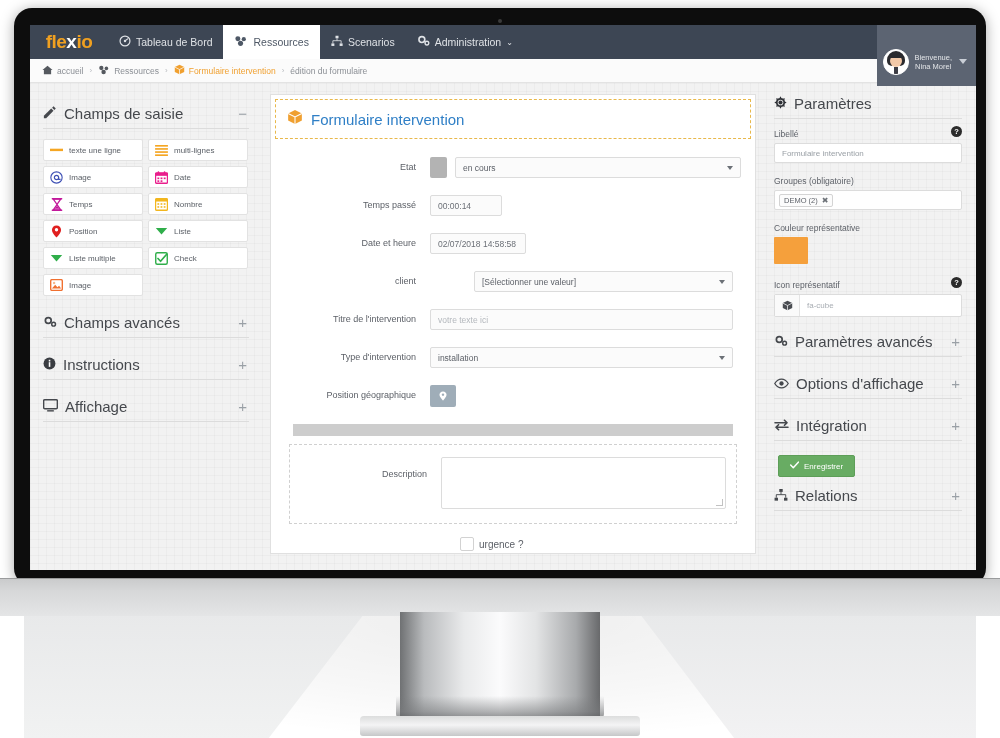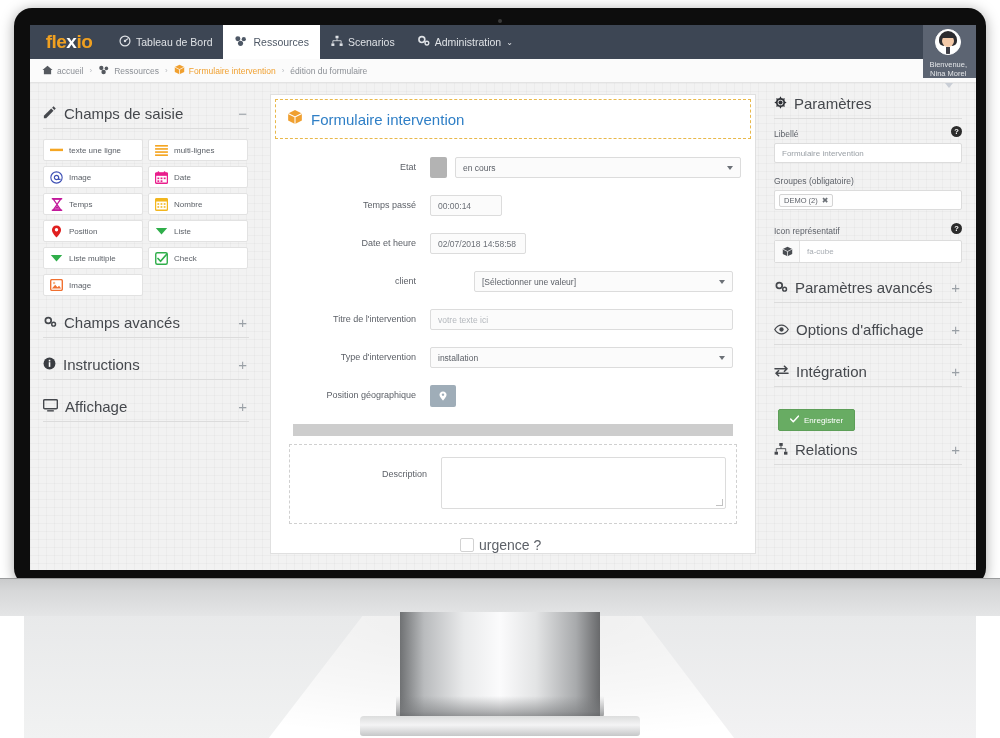--- a/index.html
+++ b/index.html
@@ -63,21 +63,21 @@
   
   .topbar{height:34px;background:#3d4654;display:flex;align-items:stretch;position:relative;text-align:center;}
   .logo{width:78px;display:flex;align-items:center;justify-content:center;
     font-size:19px;font-weight:700;letter-spacing:-.5px;color:#f0a020;}
   .logo .w{color:#ffffff;}
   .navtab{display:flex;align-items:center;gap:5px;padding:0 11px;color:#dfe2e6;
     font-size:10.5px;cursor:default;white-space:nowrap;}
   .navtab.active{background:#ffffff;color:#4e5866;}
   .navtab svg{flex:0 0 auto;}
   .user{position:absolute;right:0;top:0;height:49px;display:flex;align-items:center;gap:5px;
-    padding:4px 9px 0 6px;background:#5c6472;flex-direction:column;}
+    padding:12px 9px 0 6px;background:#5c6472;}
   .avatar{width:24px;height:24px;border-radius:50%;background:#ffffff;position:relative;overflow:hidden;
     border:1.5px solid #fff;flex:0 0 auto;}
   .av-hair{position:absolute;left:3px;top:1px;width:18px;height:15px;border-radius:9px 9px 5px 5px;background:#2b2b2f;}
   .av-face{position:absolute;left:6px;top:5px;width:12px;height:12px;border-radius:50%;background:#f3c9a8;}
   .av-fringe{position:absolute;left:5px;top:3px;width:14px;height:5px;border-radius:7px 7px 0 0;background:#2b2b2f;}
   .av-body{position:absolute;left:3px;bottom:0;width:18px;height:7px;border-radius:7px 7px 0 0;background:#ffffff;}
   .av-tie{position:absolute;left:10px;bottom:0;width:4px;height:7px;background:#3c3c44;}
   .user-txt{font-size:7.5px;line-height:9px;color:#e3e5e8;}
   .caret{width:0;height:0;border-left:4px solid transparent;border-right:4px solid transparent;
     border-top:5px solid #c9ced6;margin-left:2px;}
@@ -96,21 +96,21 @@
     background-size:8px 8px;}
   .col-left{width:232px;padding:22px 13px 0 13px;box-sizing:border-box;}
   .col-mid{flex:1;padding:11px 8px 0 8px;box-sizing:border-box;}
   .col-right{width:212px;padding:12px 14px 0 10px;box-sizing:border-box;}
 
   
   .ph{display:flex;align-items:center;justify-content:space-between;
     padding-bottom:6px;border-bottom:1px solid #dcdcdc;margin-bottom:10px;}
   .ph-l{display:flex;align-items:center;gap:7px;font-size:15px;color:#45484d;font-weight:400;}
   .ph-tog{color:#9aa0a6;font-size:15px;line-height:10px;cursor:pointer;padding:0 2px;}
-  .ph.sec{margin-top:18px;margin-bottom:12px;gap:7px;}
+  .ph.sec{margin-top:18px;margin-bottom:4px;gap:7px;}
 
   
   .chips{display:flex;flex-wrap:wrap;gap:5px;}
   .chip{width:100px;height:22px;background:#fff;border:1px solid #e2e2e2;border-radius:2px;
     display:flex;align-items:center;gap:6px;padding:0 6px;box-sizing:border-box;
     font-size:8px;color:#5a5f66;cursor:move;}
   .chip .ic{width:13px;height:13px;display:flex;align-items:center;justify-content:center;flex:0 0 13px;}
 
   
   .card{background:#fff;border:1px solid #e0e0e0;min-height:460px;box-sizing:border-box;}
@@ -133,21 +133,21 @@
   .geo-btn{width:26px;height:22px;background:#9fadb8;border-radius:2px;display:flex;
     align-items:center;justify-content:center;cursor:pointer;}
   .divider-bar{height:12px;background:#cdcdcd;margin:4px 8px 0 8px;}
   .desc-block{border:1px dashed #d0d0d0;margin:8px 4px 0 4px;padding:12px 10px 14px 10px;display:flex;}
   .desc-lbl{width:141px;text-align:right;padding-right:14px;font-size:9px;color:#5d6168;padding-top:12px;box-sizing:border-box;}
   .ta{flex:1;height:50px;border:1px solid #dcdcdc;background:#fff;border-radius:2px;position:relative;}
   .ta:after{content:"";position:absolute;right:2px;bottom:2px;width:6px;height:6px;
     border-right:1px solid #c2c2c2;border-bottom:1px solid #c2c2c2;}
   .chk-row{display:flex;align-items:center;gap:5px;margin:13px 0 0 175px;}
   .chk{width:12px;height:12px;border:1px solid #d2d2d2;background:#fff;border-radius:2px;cursor:pointer;}
-  .chk-lbl{font-size:14px;color:#5d6168;}
+  .chk-lbl{font-size:10px;color:#5d6168;}
 
   
   .rfield{margin-bottom:13px;position:relative;}
   .rlbl{font-size:8.5px;color:#5d6168;margin-bottom:4px;display:block;}
   .rinp{height:20px;border:1px solid #dcdcdc;background:#fff;border-radius:2px;
     font-size:8px;color:#9aa0a6;display:flex;align-items:center;padding:0 7px;box-sizing:border-box;}
   .help{position:absolute;right:0;top:-3px;width:11px;height:11px;border-radius:50%;background:#2b2b2b;
     color:#fff;font-size:7.5px;font-weight:700;display:flex;align-items:center;justify-content:center;cursor:pointer;}
   .tagbox{min-height:20px;border:1px solid #dcdcdc;background:#fff;border-radius:2px;
     display:flex;align-items:center;padding:2px 4px;box-sizing:border-box;}
@@ -578,20 +578,24 @@
         <div class="rfield">
           <span class="rlbl">Groupes (obligatoire)</span>
           <div class="tagbox">
             <span class="tag">
               <span>DEMO (2)</span>
               <span class="x">✖</span>
             </span>
           </div>
         </div>
 
+        <div class="rfield">
+          <span class="rlbl">Couleur représentative</span>
+          <div class="colorsq"></div>
+        </div>
 
         <div class="rfield" style="margin-top:16px;">
           <span class="help">?</span>
           <span class="rlbl">Icon représentatif</span>
           <div class="icon-inp">
             <span class="pre">
               <svg width="11" height="11" viewBox="0 0 14 14">
                   <path d="M7 0.8 L13 3.9 V10.1 L7 13.2 L1 10.1 V3.9 Z" fill="#4a4d52"></path>
                   <path d="M1 3.9 L7 7 L13 3.9 M7 7 V13.2" stroke="#fff" stroke-width=".9" fill="none"></path>
                 </svg>

